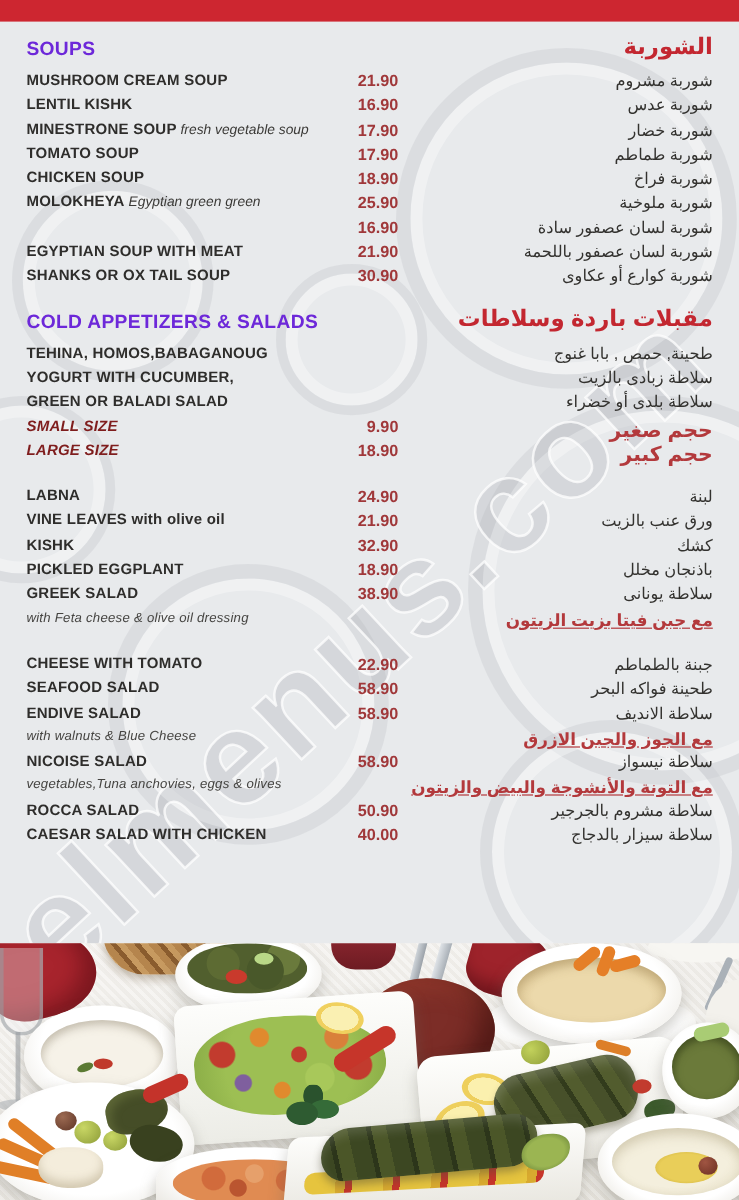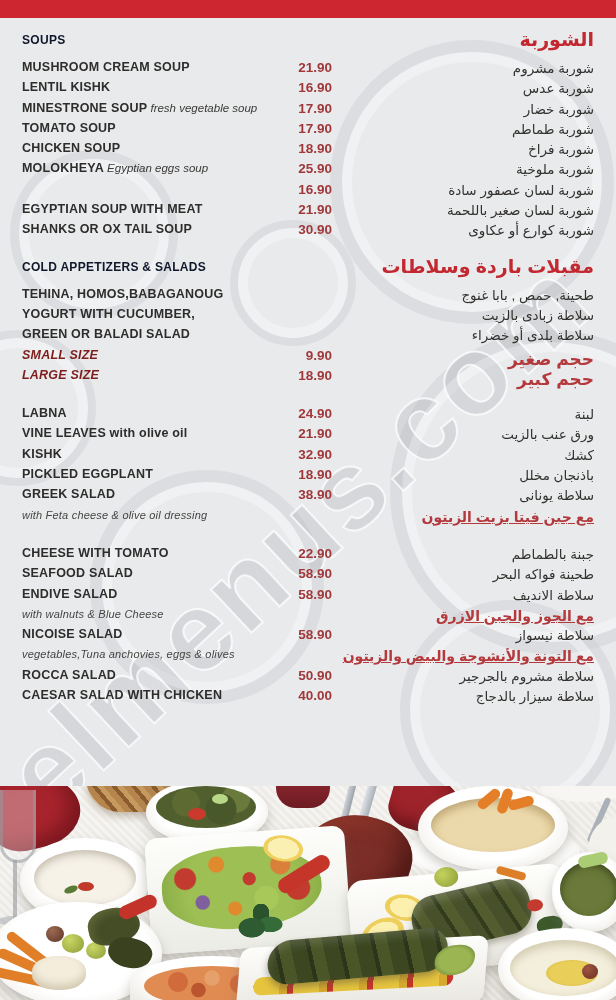--- a/index.html
+++ b/index.html
@@ -23,21 +23,21 @@
 
   
   .watermark{position:absolute;left:-20px;top:745px;transform:rotate(-43deg);transform-origin:0 0;
      font-size:112px;font-weight:bold;letter-spacing:3px;color:rgba(168,173,178,0.30);
      -webkit-text-stroke:2px rgba(255,255,255,0.75);white-space:nowrap;pointer-events:none;}
 
   
   .menu{position:absolute;top:18px;left:0;right:0;padding:13px 22px 0 22px;}
   .menu-section + .menu-section{margin-top:16px;}
   .sec-head{position:relative;height:28px;}
-  .sec-title-en{position:absolute;left:0;top:2px;font-size:12px;font-weight:bold;color:#0f172a;letter-spacing:.3px;}
+  .sec-title-en{position:absolute;left:0;top:2px;font-size:16px;font-weight:bold;color:#6d28d9;letter-spacing:.3px;}
   .sec-title-ar{position:absolute;right:0;top:-3px;font-size:19px;font-weight:bold;color:#c32730;direction:rtl;}
   .row{position:relative;height:20.3px;}
   .row .en{position:absolute;left:0;top:1px;font-size:12.5px;font-weight:bold;color:#2e2d2b;
            letter-spacing:.2px;white-space:nowrap;}
   .row .en .sub{font-weight:normal;font-style:italic;font-size:11.5px;color:#3a3936;letter-spacing:0;}
   .row .price{position:absolute;left:228px;top:1px;width:82px;text-align:right;
               font-size:13.5px;font-weight:bold;color:#a0383a;}
   .row .ar{position:absolute;right:0;top:1px;font-size:13.5px;color:#33322f;direction:rtl;white-space:nowrap;}
   .row.variant .en{color:#7f1d1d;font-style:italic;}
   .row.variant .ar{color:#b3393c;font-size:17px;font-weight:bold;top:2px;}
@@ -227,32 +227,32 @@
           <span class="en"><span>TOMATO SOUP</span></span>
           <span class="price">17.90</span>
           <span class="ar" dir="rtl">شوربة طماطم</span>
         </div>
         <div class="row item">
           <span class="en"><span>CHICKEN SOUP</span></span>
           <span class="price">18.90</span>
           <span class="ar" dir="rtl">شوربة فراخ</span>
         </div>
         <div class="row item">
-          <span class="en"><span>MOLOKHEYA</span><span class="sub"> Egyptian eggs soup</span></span>
+          <span class="en"><span>MOLOKHEYA</span><span class="sub"> Egyptian green green</span></span>
           <span class="price">25.90</span>
           <span class="ar" dir="rtl">شوربة ملوخية</span>
         </div>
         <div class="row item">
           <span class="price">16.90</span>
           <span class="ar" dir="rtl">شوربة لسان عصفور سادة</span>
         </div>
         <div class="row item">
           <span class="en"><span>EGYPTIAN SOUP WITH MEAT</span></span>
           <span class="price">21.90</span>
-          <span class="ar" dir="rtl">شوربة لسان صغير باللحمة</span>
+          <span class="ar" dir="rtl">شوربة لسان عصفور باللحمة</span>
         </div>
         <div class="row item">
           <span class="en"><span>SHANKS OR OX TAIL SOUP</span></span>
           <span class="price">30.90</span>
           <span class="ar" dir="rtl">شوربة كوارع أو عكاوى</span>
         </div>
       </div>
       <div class="menu-section">
         <div class="sec-head">
           <span class="sec-title-en">COLD APPETIZERS &amp; SALADS</span>

